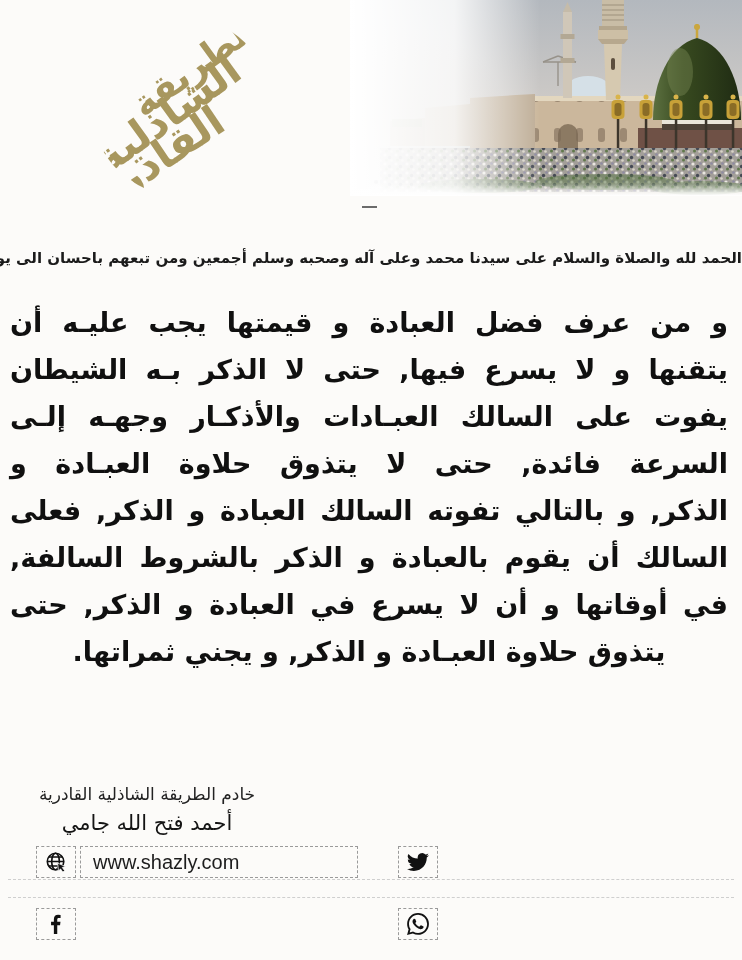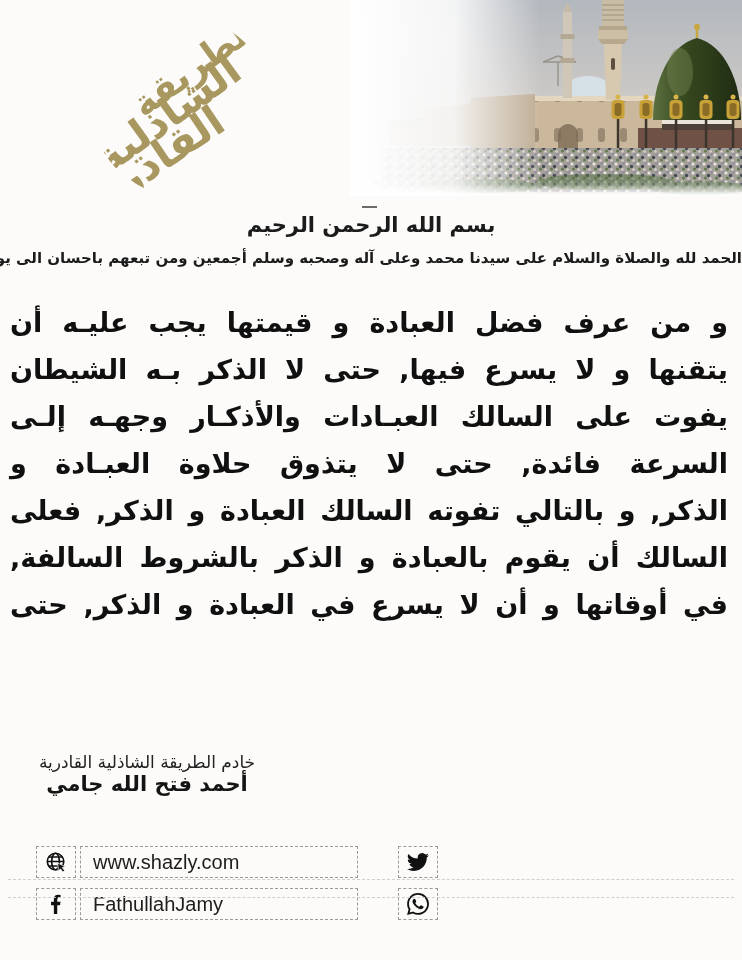--- a/index.html
+++ b/index.html
@@ -17,28 +17,28 @@
   .salutation{position:absolute;top:249px;left:0;right:0;text-align:center;direction:rtl;
               font-size:15px;font-weight:bold;white-space:nowrap;color:#1b1b1b;}
 
   
   .body-text{position:absolute;top:299px;left:10px;right:14px;direction:rtl;}
   .body-line{font-size:27px;font-weight:bold;line-height:47px;height:47px;color:#101010;
              text-align:justify;text-align-last:justify;white-space:nowrap;overflow:visible;}
   .body-line.centered{text-align:center;text-align-last:center;}
 
   
-  .signature{position:absolute;top:752px;left:10px;width:274px;text-align:center;direction:rtl;}
+  .signature{position:absolute;top:784px;left:10px;width:274px;text-align:center;direction:rtl;}
   .sig-role{font-size:17px;font-weight:normal;color:#222;}
-  .sig-name{font-size:21px;font-weight:bold;color:#141414;}
+  .sig-name{font-size:21px;font-weight:normal;margin-top:7px;color:#141414;}
 
   
   .footer{position:absolute;top:846px;left:36px;width:684px;}
   .contact-grid{display:flex;gap:40px;}
-  .contact-col{width:322px;display:flex;flex-direction:column;gap:10px;}
+  .contact-col{width:322px;display:flex;flex-direction:column;gap:30px;}
   .contact-row{display:flex;height:32px;}
   .icon-cell{width:40px;height:32px;border:1px dashed #9a9a9a;box-sizing:border-box;
              display:flex;align-items:center;justify-content:center;background:#fcfbf9;}
   .text-cell{flex:1;height:32px;border:1px dashed #9a9a9a;box-sizing:border-box;margin-left:4px;
              display:flex;align-items:center;padding-left:12px;direction:ltr;
              font-family:"Liberation Sans",sans-serif;font-size:20px;color:#1d1d1d;background:#fcfbf9;}
   .dotted-sep{position:absolute;left:-28px;right:-14px;top:33px;height:17px;
               border-top:1px dashed #cfcfcf;border-bottom:1px dashed #cfcfcf;}
 </style>
 </head>
@@ -202,31 +202,31 @@
       <ellipse cx="350" cy="188" rx="50" ry="7"></ellipse>
     </g>
 
     <ellipse cx="60" cy="115" rx="95" ry="85" fill="url(#wisp)"></ellipse>
     <rect x="0" y="0" width="190" height="196" fill="url(#fadeL)"></rect>
     <rect x="0" y="182" width="392" height="14" fill="url(#fadeB)"></rect>
   </svg>
 
   <div class="top-dash"></div>
 
-  <div class="bismillah">بسم الله الرحمن الرحيم</div>
   <div class="salutation">الحمد لله والصلاة والسلام على سيدنا محمد وعلى آله وصحبه وسلم  أجمعين ومن تبعهم باحسان الى يوم الدين</div>
 
   <div class="body-text">
     <div class="body-line">و من عرف فضل العبادة و قيمتها يجب عليـه أن</div>
     <div class="body-line">يتقنها و لا يسرع فيها, حتى لا الذكر بـه الشيطان</div>
     <div class="body-line">يفوت على السالك العبـادات والأذكـار وجهـه إلـى</div>
     <div class="body-line">السرعة فائدة, حتى لا يتذوق حلاوة العبـادة و</div>
     <div class="body-line">الذكر, و بالتالي تفوته السالك العبادة و الذكر, فعلى</div>
     <div class="body-line">السالك أن يقوم بالعبادة و الذكر بالشروط السالفة,</div>
     <div class="body-line">في أوقاتها و أن لا يسرع في العبادة و الذكر, حتى</div>
+    <div class="body-line centered">يتذوق حلاوة العبـادة و الذكر, و يجني ثمراتها.</div>
   </div>
 
   <div class="signature">
     <div class="sig-role">خادم الطريقة الشاذلية القادرية</div>
     <div class="sig-name">أحمد فتح الله جامي</div>
   </div>
 
   <div class="footer">
     <div class="dotted-sep"></div>
     <div class="contact-grid">
@@ -243,21 +243,20 @@
             </svg>
           </div>
           <div class="text-cell">www.shazly.com</div>
         </div>
         <div class="contact-row">
           <div class="icon-cell">
             <svg width="22" height="22" viewBox="0 0 24 24">
               <path fill="#111" d="M15.12 5.32H17V2.14A26 26 0 0 0 14.26 2C11.54 2 9.68 3.66 9.68 6.7V9.5H6.61v3.8h3.07V23h3.68v-9.7h3.06l.47-3.8h-3.53V7.05c0-1.1.3-1.73 1.76-1.73z"></path>
             </svg>
           </div>
-          <div class="text-cell">FathullahJamy</div>
         </div>
       </div>
       <div class="contact-col">
         <div class="contact-row">
           <div class="icon-cell">
             <svg width="22" height="22" viewBox="0 0 24 24">
               <path fill="#111" d="M23.95 4.57a10 10 0 0 1-2.82.77 4.96 4.96 0 0 0 2.16-2.72c-.95.56-2 .96-3.12 1.19a4.92 4.92 0 0 0-8.39 4.48A13.97 13.97 0 0 1 1.64 3.16a4.92 4.92 0 0 0 1.52 6.57 4.9 4.9 0 0 1-2.23-.61v.06a4.92 4.92 0 0 0 3.95 4.83 4.99 4.99 0 0 1-2.21.08 4.93 4.93 0 0 0 4.6 3.42A9.87 9.87 0 0 1 0 19.54a13.94 13.94 0 0 0 7.55 2.21c9.06 0 14-7.5 14-14v-.64a10 10 0 0 0 2.4-2.54z"></path>
             </svg>
           </div>
         </div>

